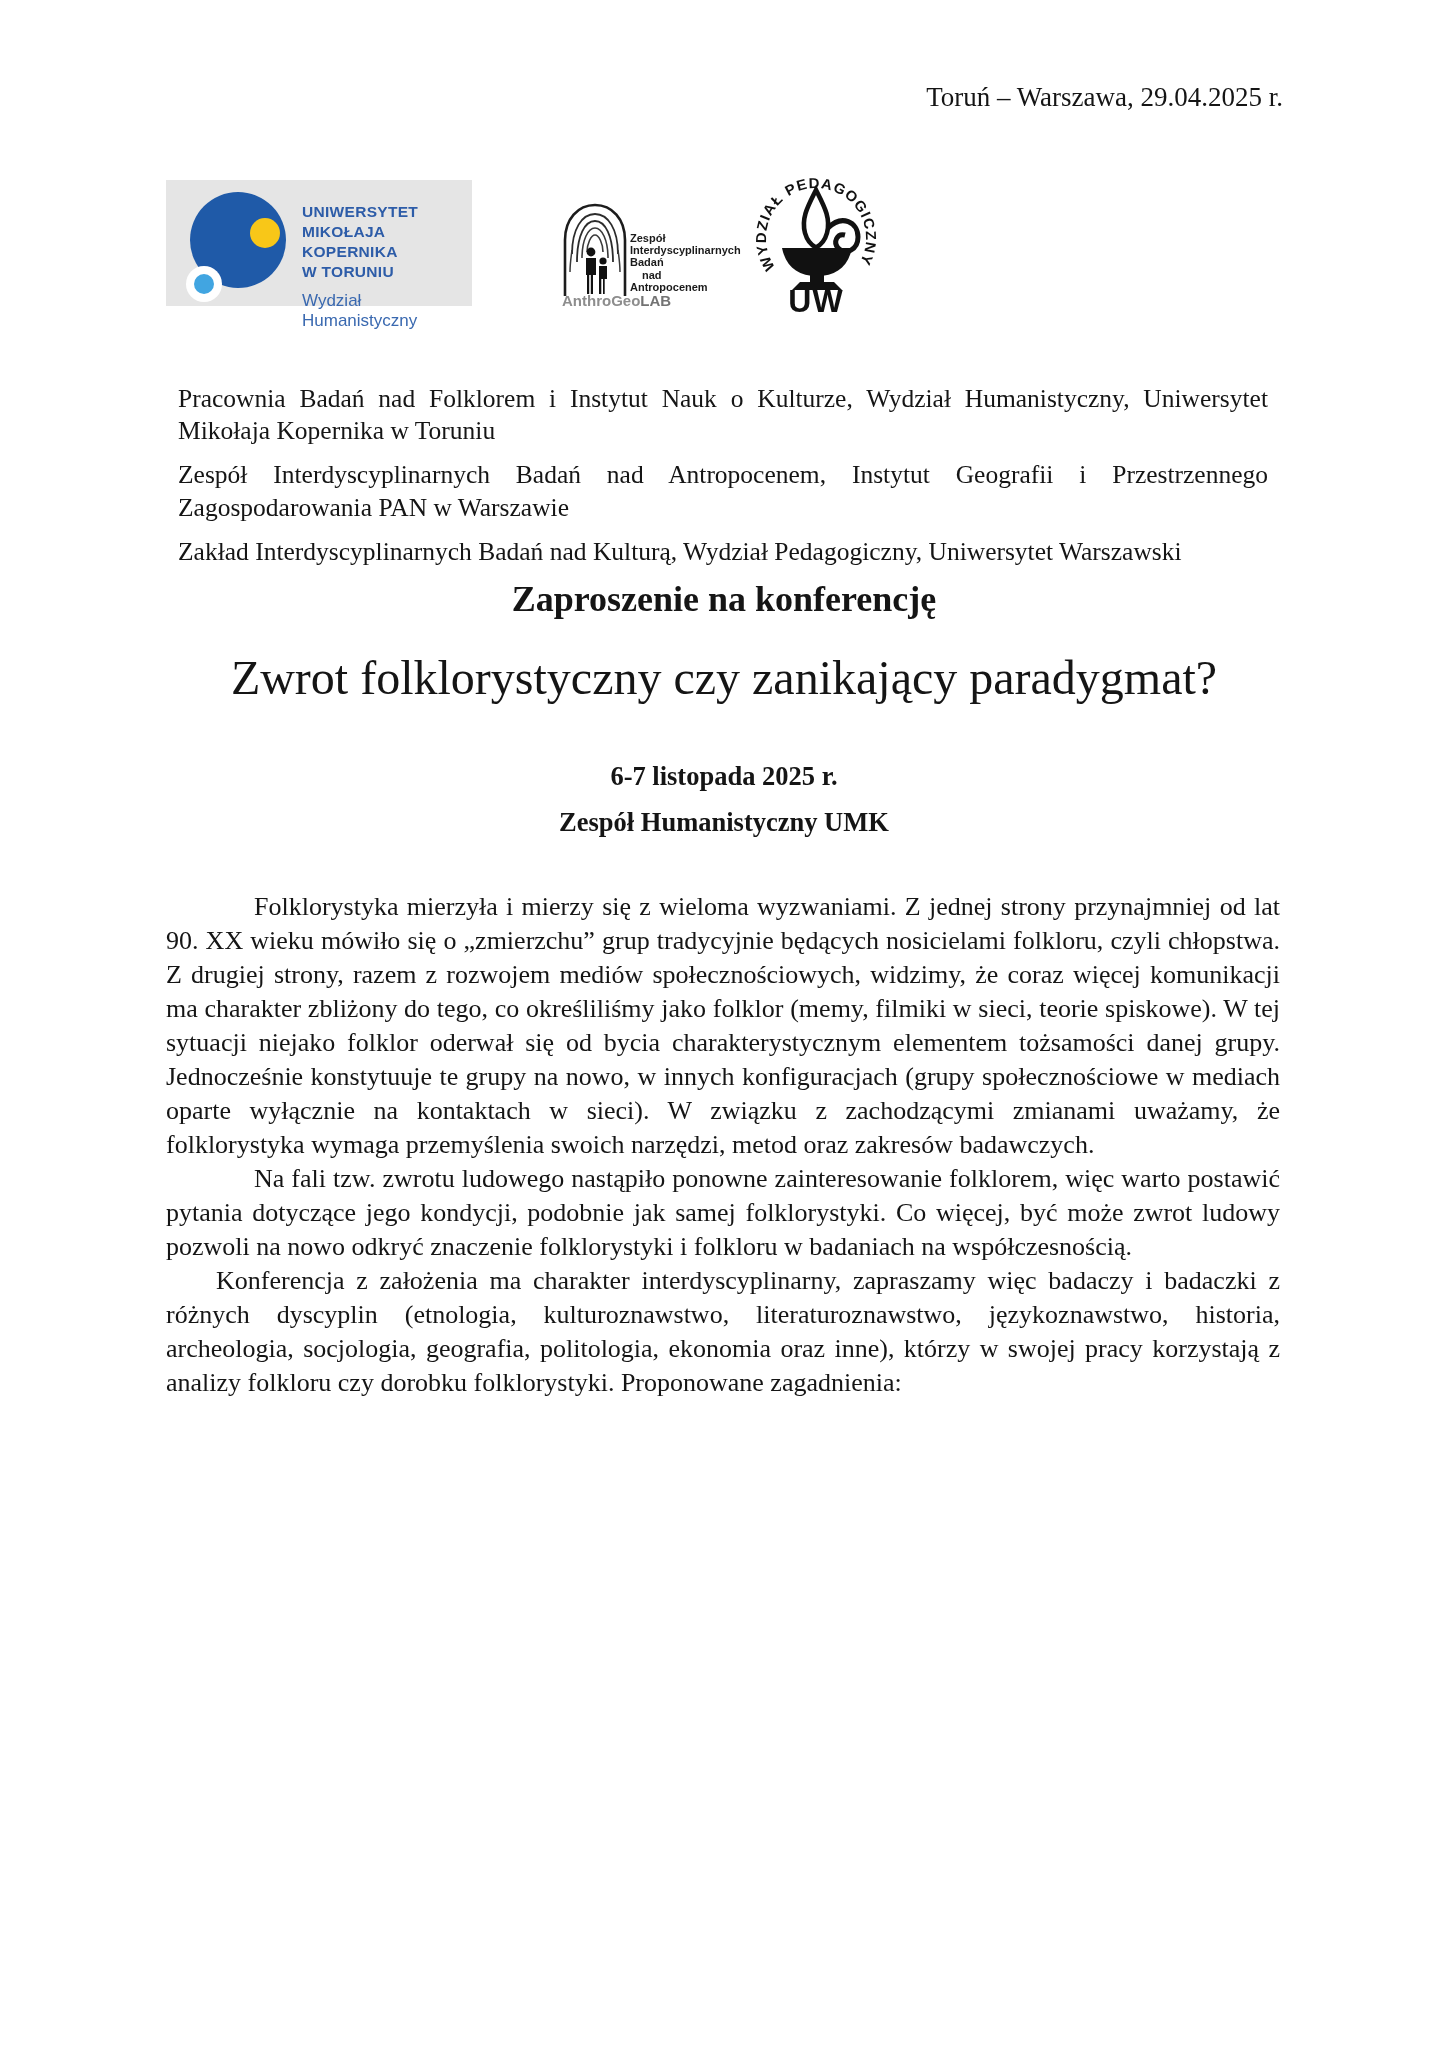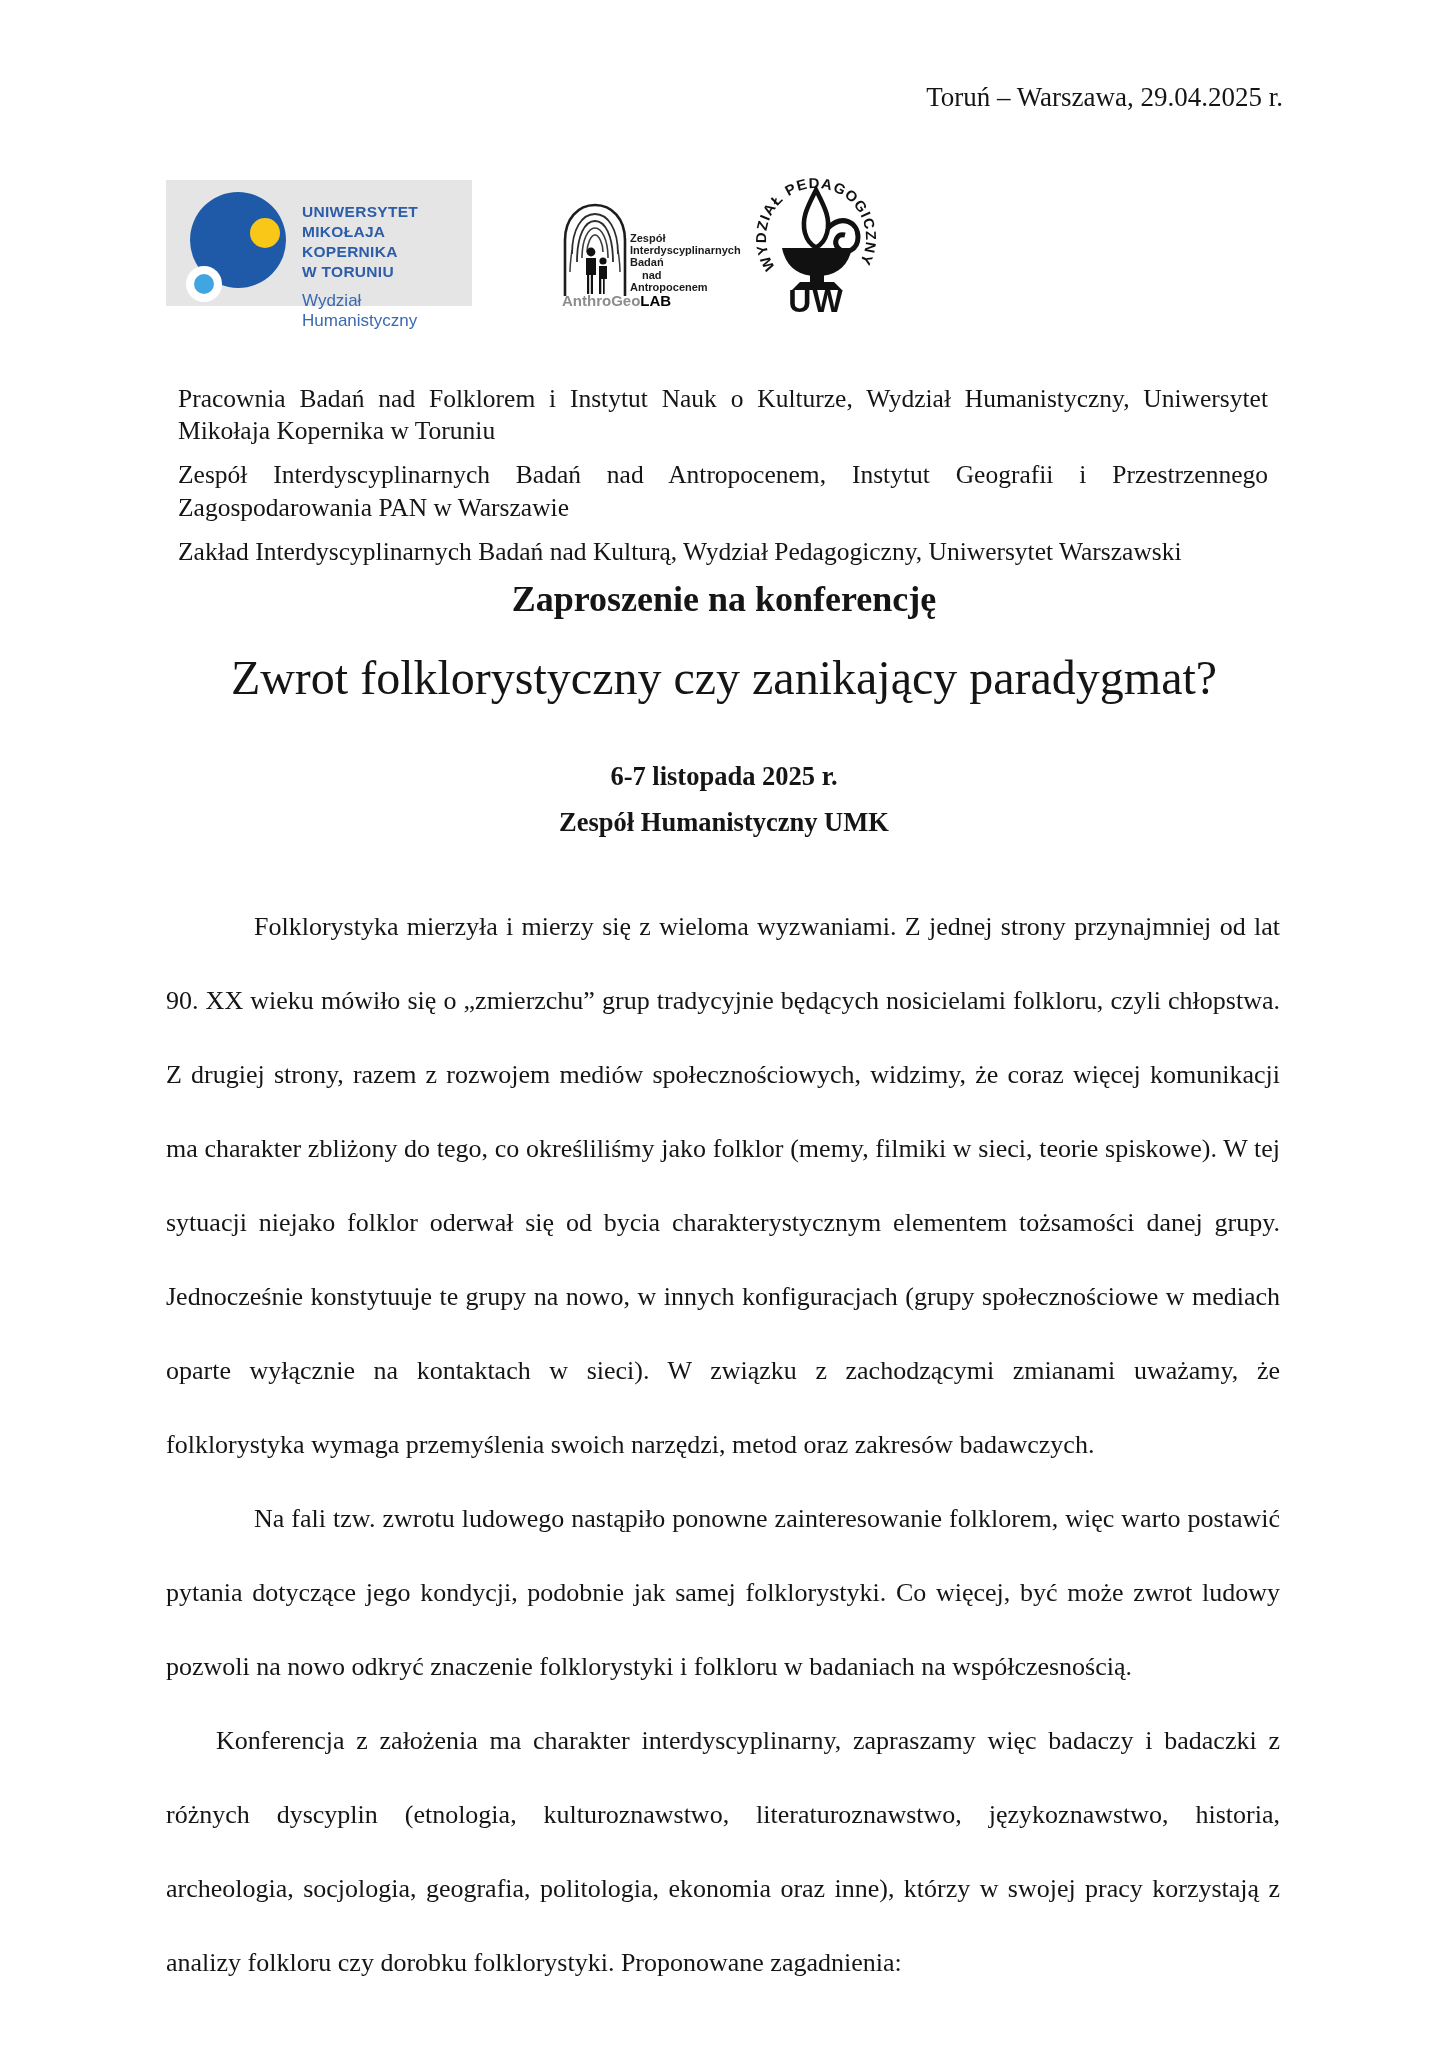--- a/index.html
+++ b/index.html
@@ -41,21 +41,21 @@
     font-family:"Liberation Sans","DejaVu Sans",sans-serif;
     font-weight:bold;font-size:11px;line-height:12.2px;color:#1b1b1b;white-space:nowrap;
   }
   .agl-unit .ind{margin-left:12px;}
   .agl-brand{
     position:absolute;left:2px;top:96px;
     font-family:"Liberation Sans","DejaVu Sans",sans-serif;
     font-weight:bold;font-size:15px;white-space:nowrap;
   }
   .agl-brand .gray{color:#8d8d8d;}
-  .agl-brand .blk{color:#000000;}
+  .agl-brand .blk{color:#737373;}
   
   .uwlogo{position:absolute;left:752px;top:176px;width:130px;height:142px;}
   
   .organizers{
     position:absolute;left:166px;top:371px;width:1114px;
     font-size:25.5px;line-height:32.2px;text-align:justify;
   }
   .organizers p{margin:12px;font-family:Liberation Serif, serif;}
   
   .heading{
@@ -67,21 +67,21 @@
     text-align:center;font-size:48px;font-weight:normal;margin:0;
   }
   .details{
     position:absolute;left:0;top:750px;width:100%;
     text-align:center;font-size:26.5px;font-weight:bold;line-height:37.5px;
   }
   .details p{margin:8px;}
   
   .bodytext{
     position:absolute;left:166px;top:890px;width:1114px;
-    font-size:26px;line-height:74px;text-align:justify;
+    font-size:26px;line-height:34px;text-align:justify;
   }
   .bodytext p{margin:0;}
   .indent-lg{text-indent:88px;}
   .indent-sm{text-indent:50px;}
 </style>
 </head>
 <body>
 
 <div class="page">
 

